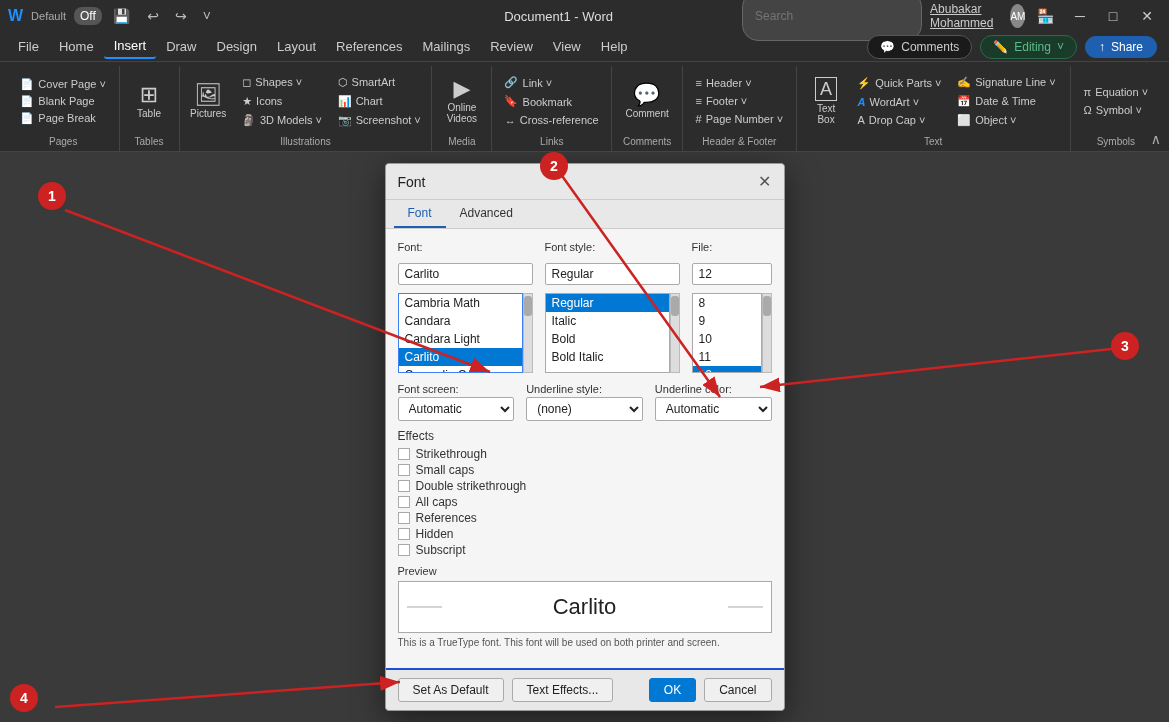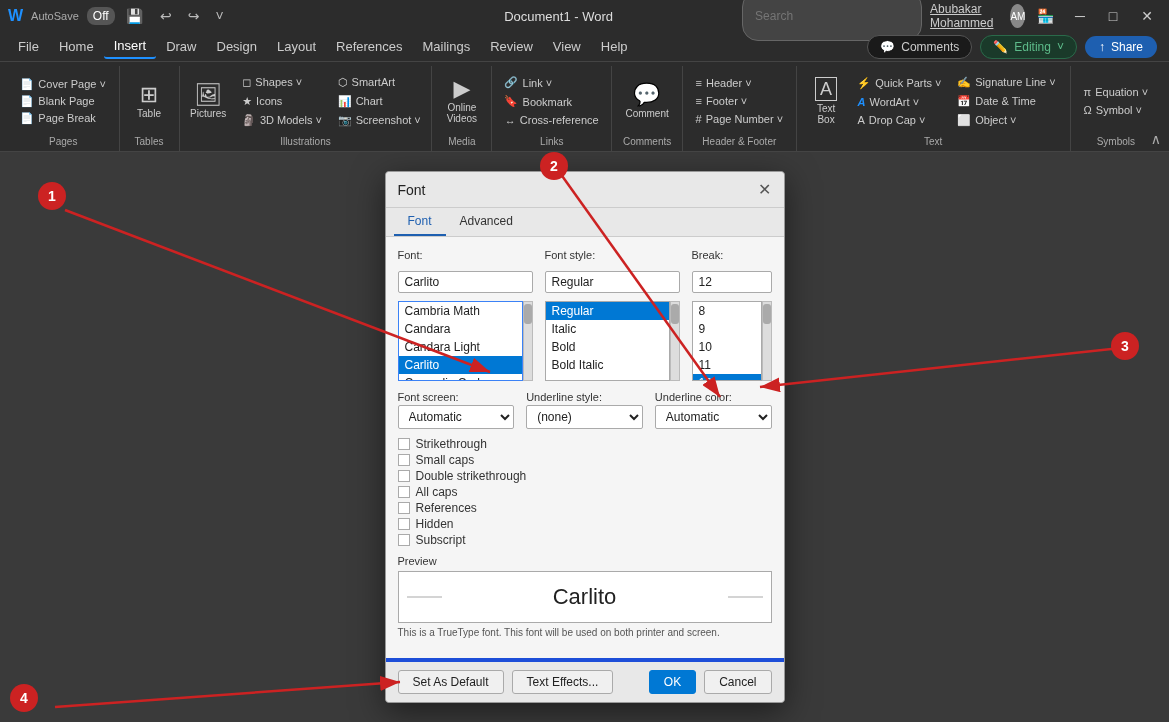--- a/index.html
+++ b/index.html
@@ -286,21 +286,21 @@
     }
     .preview-box::before { left: 8px; }
     .preview-box::after { right: 8px; }
     .preview-desc { font-size: 10px; color: #555; margin-top: 4px; }
 
     .dialog-footer {
       display: flex;
       justify-content: space-between;
       padding: 8px 12px;
       background: #e8e8e8;
-      border-top: 4px solid #1d4ed8;
+      border-top: 2px solid #1d4ed8;
       border-radius: 0 0 4px 4px;
     }
     .dialog-footer-left { display: flex; gap: 8px; }
     .dialog-footer-right { display: flex; gap: 8px; }
     .btn {
       padding: 4px 14px;
       border-radius: 3px;
       font-size: 12px;
       cursor: pointer;
       border: 1px solid #aaa;
@@ -353,21 +353,21 @@
       color: #222;
     }
     .style-list-item.selected { background: #0078d4; color: #fff; }
   </style>
 </head>
 <body>
 
 <div class="title-bar">
   <div class="title-bar-left">
     <span class="word-logo">W</span>
-    <span class="autosave-label">AutoSave</span>
+    <span class="autosave-label">Default</span>
     <span class="toggle-off">Off</span>
     <span class="title-icon-btn">💾</span>
     <span class="title-icon-btn">↩</span>
     <span class="title-icon-btn">↪</span>
     <span class="title-icon-btn">˅</span>
   </div>
   <div class="title-bar-center">
     <span>Document1 - Word</span>
   </div>
   <div class="title-bar-right">
@@ -575,21 +575,21 @@
       <div class="dialog-body">
 
         <div class="font-row">
           <div class="font-col">
             <div class="font-label">Font:</div>
           </div>
           <div class="font-col">
             <div class="font-label">Font style:</div>
           </div>
           <div class="font-col-sm">
-            <div class="font-label">Break:</div>
+            <div class="font-label">File:</div>
           </div>
         </div>
 
         <div class="font-row">
           <div class="font-col">
             <input class="font-input" type="text" value="Carlito" style="">
           </div>
           <div class="font-col">
             <input class="font-input" type="text" value="Regular" style="">
           </div>
@@ -656,20 +656,21 @@
           </div>
           <div class="font-col">
             <div class="font-label">Underline color:</div>
             <select class="font-select">
               <option>Automatic</option>
             </select>
           </div>
         </div>
 
         <div class="effects-section">
+          <div class="effects-title">Effects</div>
           <div class="effects-grid">
             <div class="effect-item">
               <div class="effect-checkbox"></div>
               <span>Strikethrough</span>
             </div>
             <div class="effect-item">
               <div class="effect-checkbox"></div>
               <span>Small caps</span>
             </div>
             <div class="effect-item">

